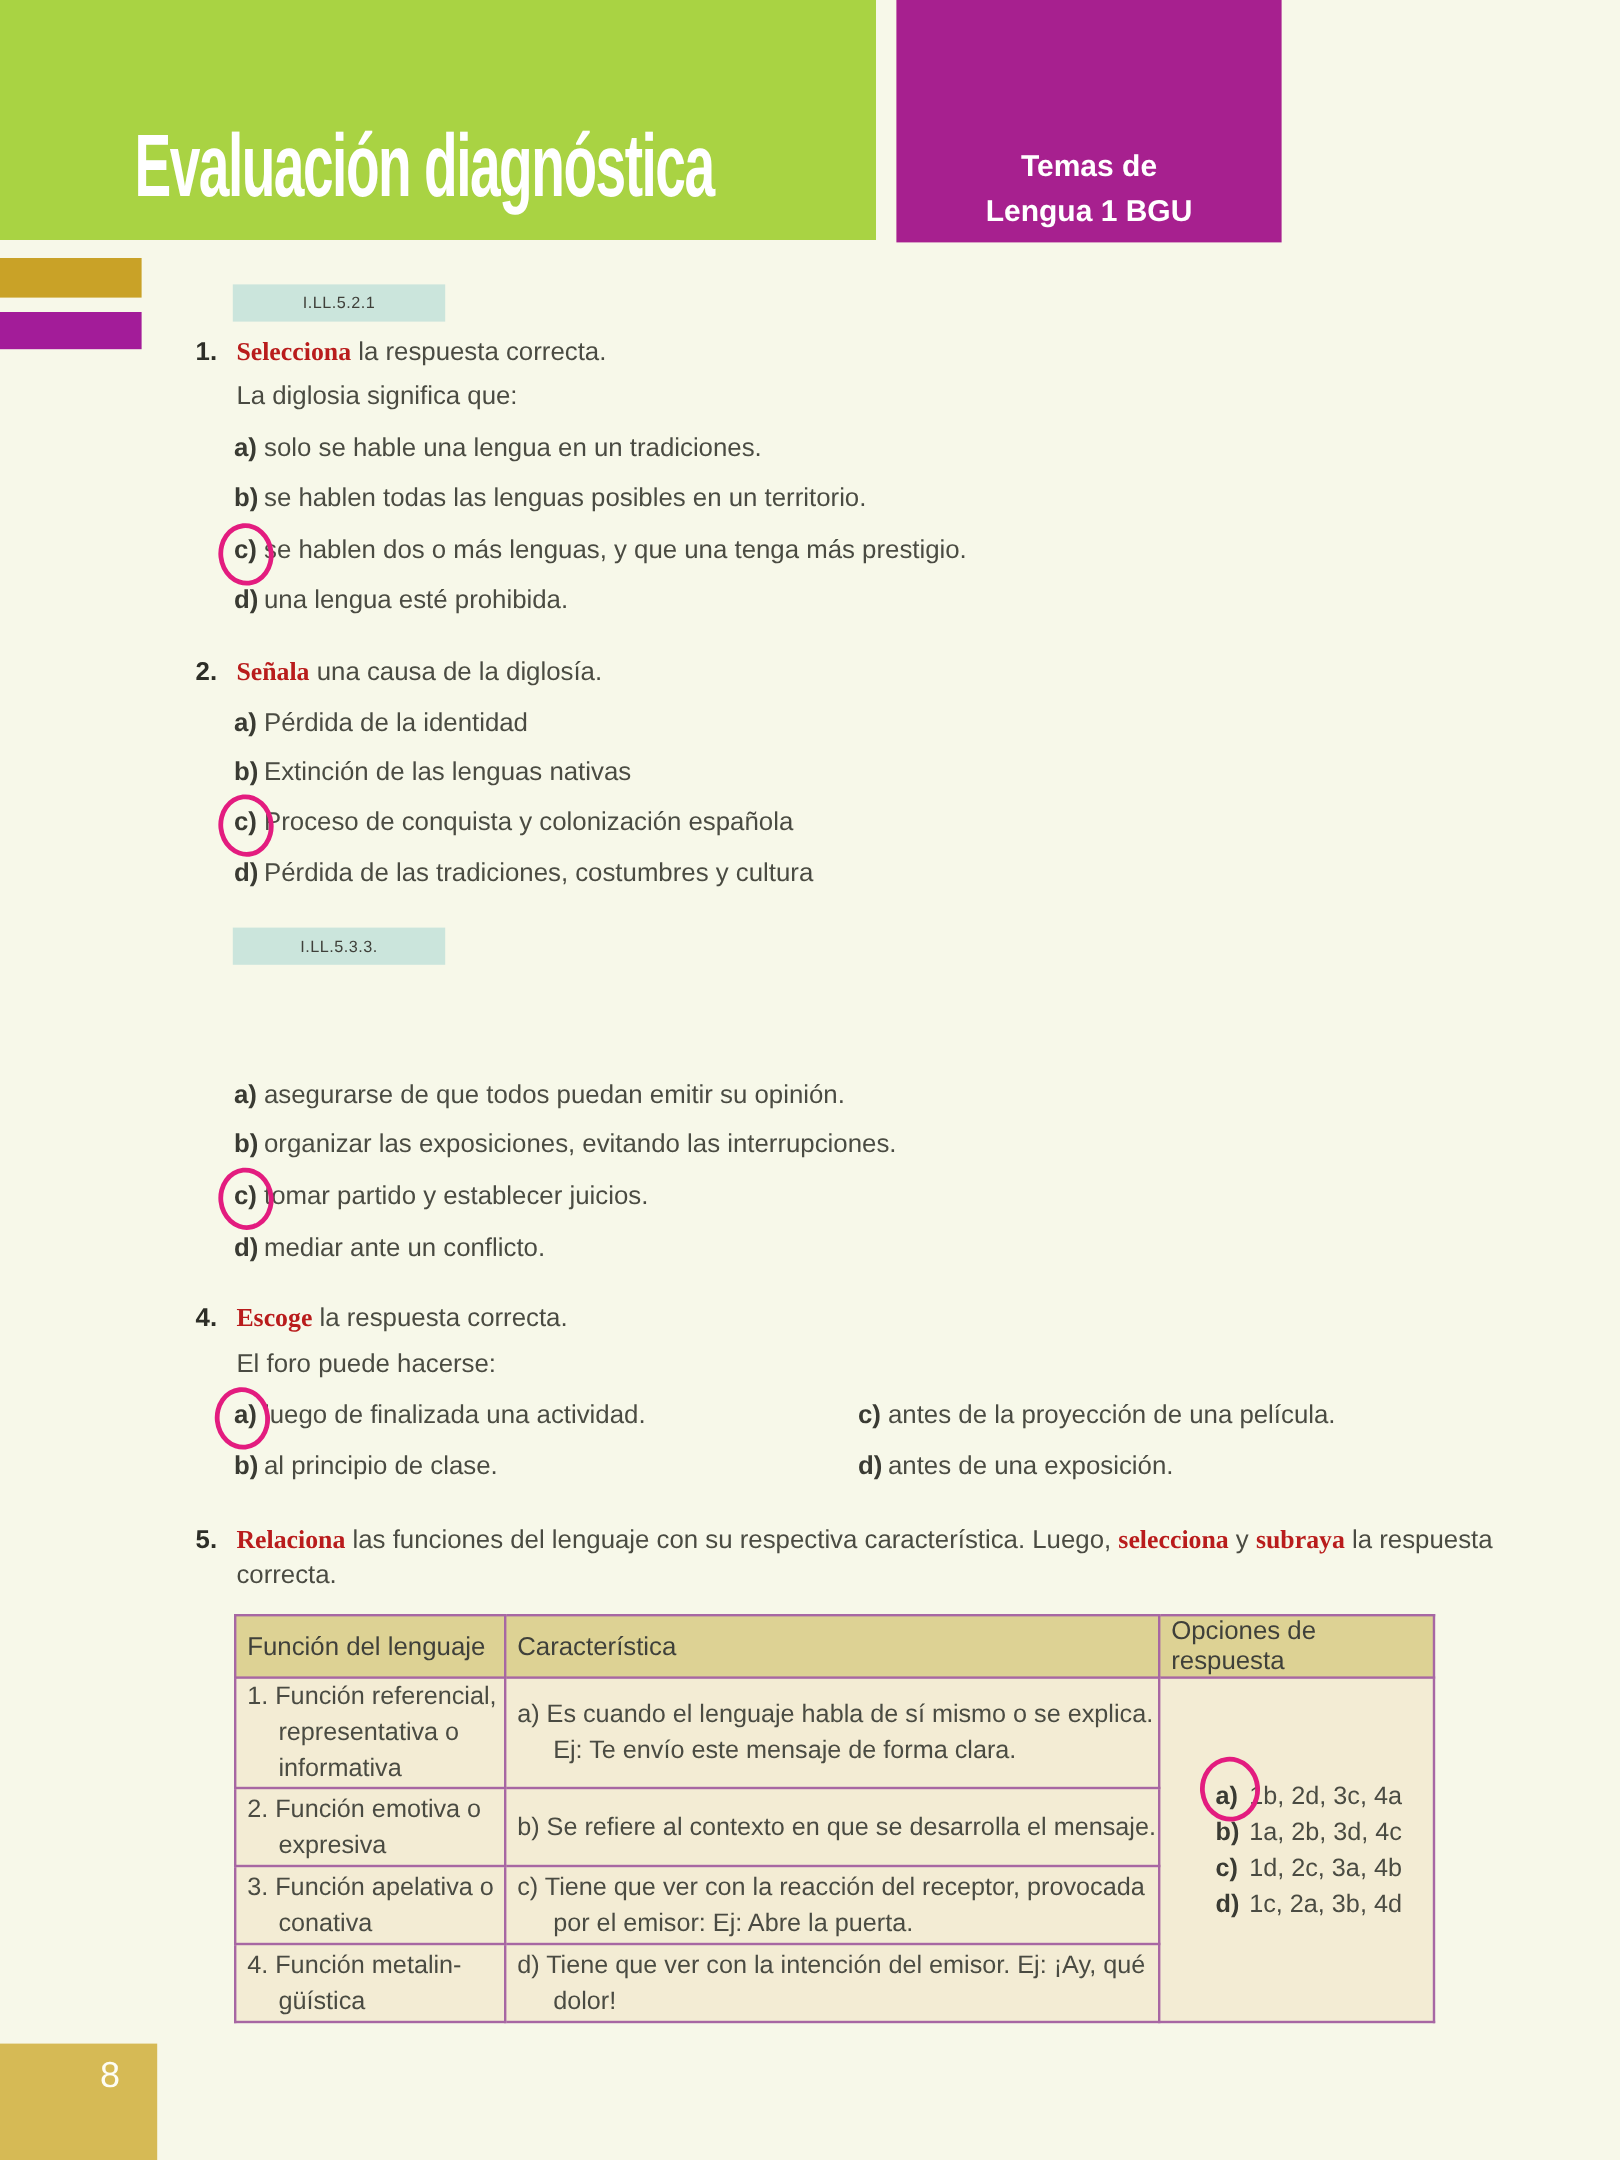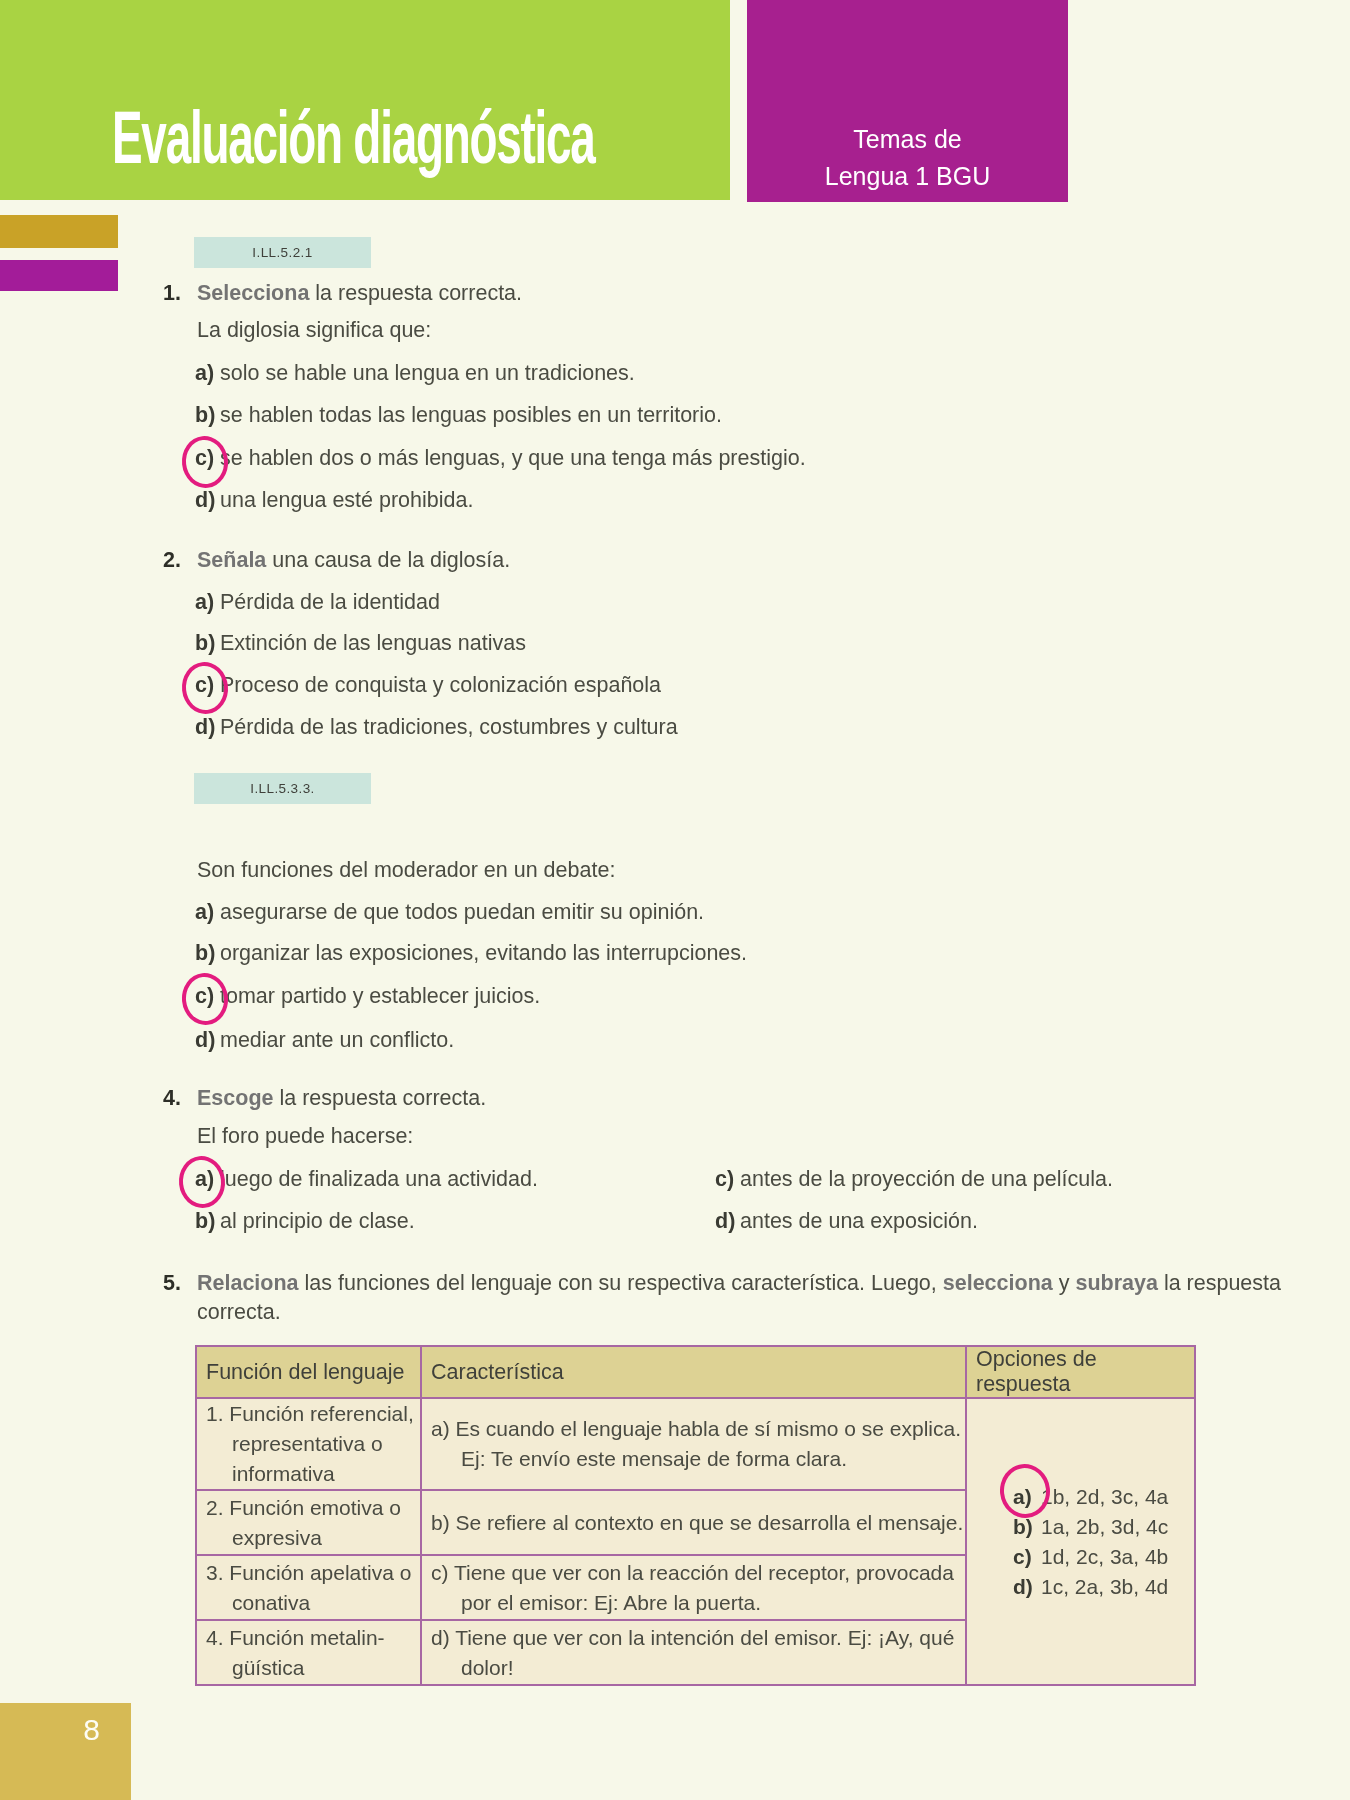--- a/index.html
+++ b/index.html
@@ -9,36 +9,36 @@
     font-family:"Liberation Sans",sans-serif;
     color:#4a4b42;
   }
   
   .green-header{position:absolute;left:0;top:0;width:730px;height:200px;background:#a9d343;}
   .page-title{
     position:absolute;left:112px;top:96px;height:84px;line-height:84px;
     font-size:74px;font-weight:600;color:#ffffff;letter-spacing:-2px;
     transform:scaleX(0.62);transform-origin:left center;white-space:nowrap;
   }
-  .magenta-box{position:absolute;left:747px;top:0;width:321px;height:202px;background:#a7208f;}
+  .magenta-box{position:absolute;left:747px;top:0;width:321px;height:202px;background:#a7208f;font-weight:bold;}
   .topic-text{position:absolute;left:0;top:121px;width:100%;text-align:center;
     font-size:25px;line-height:37px;color:#ffffff;}
   
   .bar{position:absolute;left:0;width:118px;}
   .bar.gold{top:215px;height:33px;background:#c9a227;}
   .bar.magenta{top:260px;height:31px;background:#a31c99;}
   
   .badge{
     position:absolute;left:194px;width:177px;height:31px;background:#cbe5dc;
     text-align:center;line-height:31px;font-size:13.5px;color:#3f403a;letter-spacing:.4px;
   }
   
   .line{position:absolute;white-space:nowrap;font-size:21.5px;line-height:26px;}
   .qnum{display:inline-block;width:34px;font-weight:bold;color:#2d2e27;}
-  .kw{font-weight:bold;color:#737373;}
+  .kw{font-weight:bold;color:#b91c1c;font-family:Liberation Serif, serif;}
   .letter{display:inline-block;width:25px;font-weight:600;color:#3a3b33;}
   
   .circle{
     position:absolute;width:38px;height:44px;border:4px solid #e31c7f;border-radius:50%;
     transform:rotate(-6deg);
   }
   
   .match-table{
     position:absolute;left:195px;top:1345px;border-collapse:collapse;table-layout:fixed;
     font-size:21px;color:#4a4b42;
@@ -88,21 +88,20 @@
 
   <div class="line" style="left:163px;top:547px"><span class="qnum">2.</span><span class="kw">Señala</span><span> una causa de la diglosía.</span></div>
   <div class="line" style="left:195px;top:589px"><span class="letter">a)</span><span>Pérdida de la identidad</span></div>
   <div class="line" style="left:195px;top:630px"><span class="letter">b)</span><span>Extinción de las lenguas nativas</span></div>
   <div class="line" style="left:195px;top:714px"><span class="letter">d)</span><span>Pérdida de las tradiciones, costumbres y cultura</span></div>
   <div class="line" style="left:195px;top:672px"><span class="letter">c)</span><span>Proceso de conquista y colonización española</span></div>
   <div class="circle" style="left:182px;top:662px"></div>
 
   <div class="badge" style="top:773px">I.LL.5.3.3.</div>
 
-  <div class="line" style="left:197px;top:857px">Son funciones del moderador en un debate:</div>
   <div class="line" style="left:195px;top:899px"><span class="letter">a)</span><span>asegurarse de que todos puedan emitir su opinión.</span></div>
   <div class="line" style="left:195px;top:940px"><span class="letter">b)</span><span>organizar las exposiciones, evitando las interrupciones.</span></div>
   <div class="line" style="left:195px;top:983px"><span class="letter">c)</span><span>tomar partido y establecer juicios.</span></div>
   <div class="line" style="left:195px;top:1027px"><span class="letter">d)</span><span>mediar ante un conflicto.</span></div>
   <div class="circle" style="left:182px;top:973px"></div>
 
   <div class="line" style="left:163px;top:1085px"><span class="qnum">4.</span><span class="kw">Escoge</span><span> la respuesta correcta.</span></div>
   <div class="line" style="left:197px;top:1123px">El foro puede hacerse:</div>
   <div class="line" style="left:195px;top:1166px"><span class="letter">a)</span><span>luego de finalizada una actividad.</span></div>
   <div class="line" style="left:715px;top:1166px"><span class="letter">c)</span><span>antes de la proyección de una película.</span></div>

